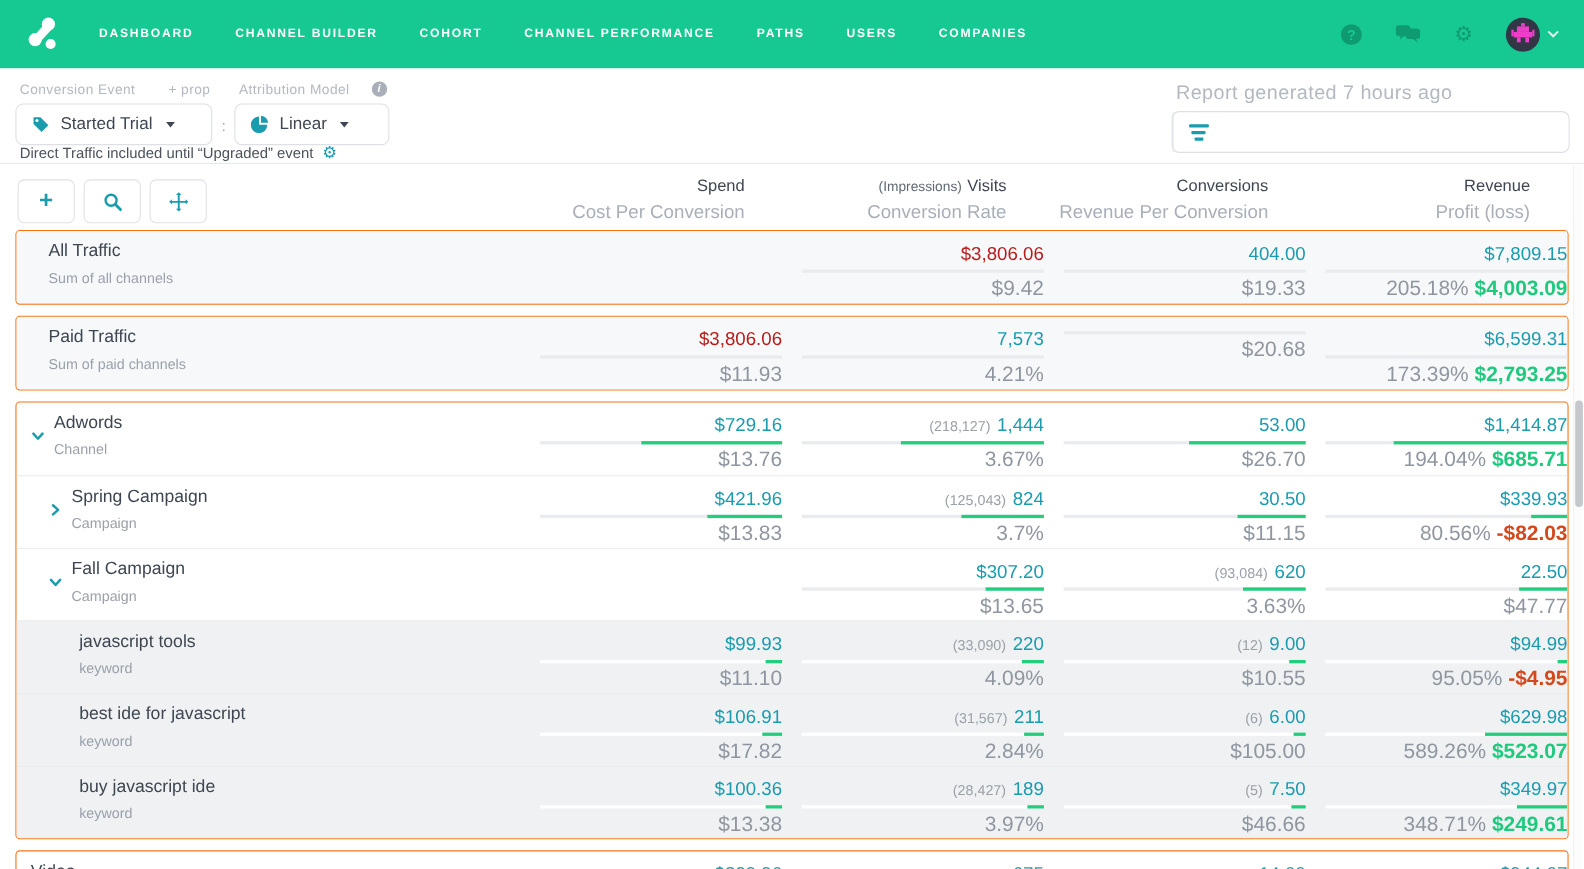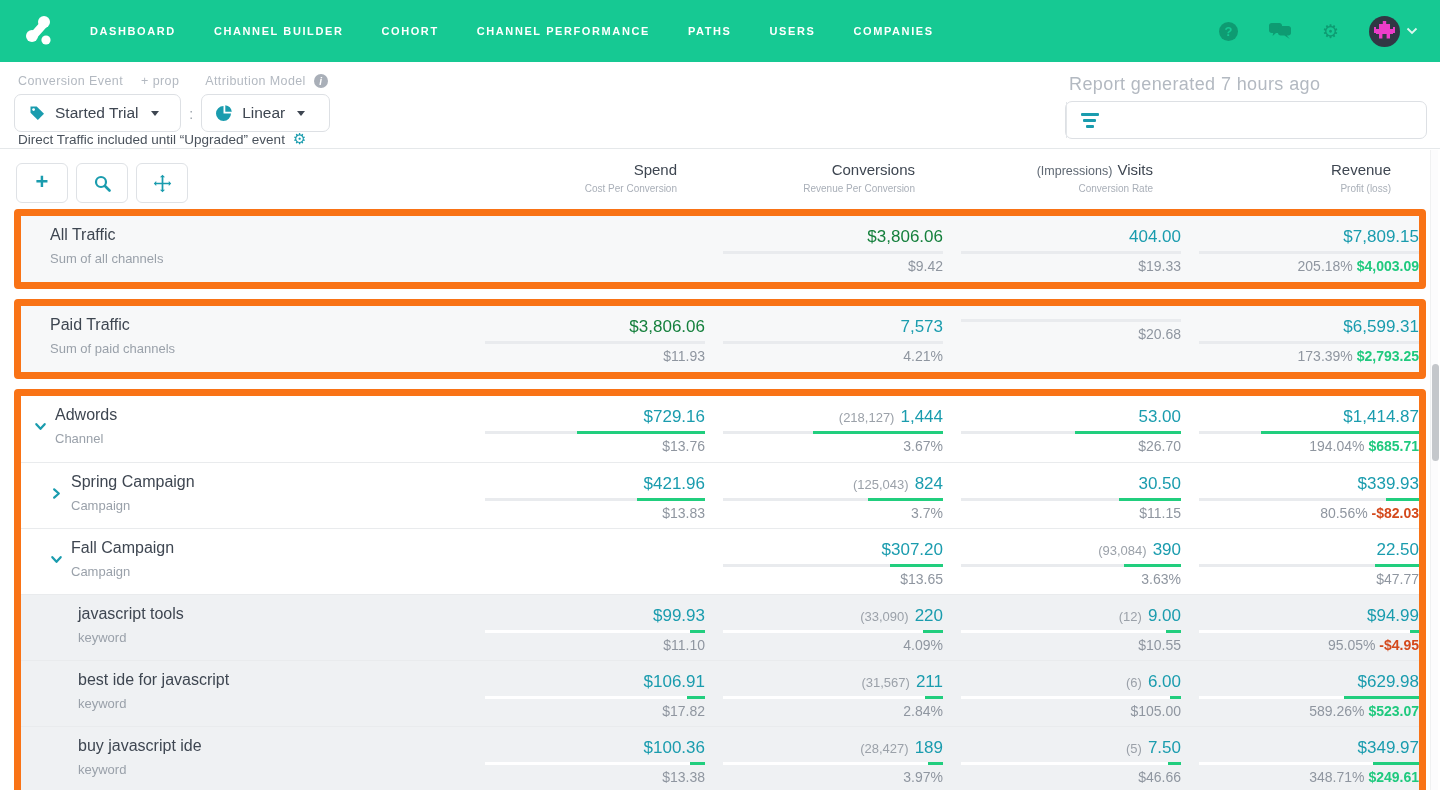--- a/index.html
+++ b/index.html
@@ -14,21 +14,21 @@
   .nav-right { margin-left:auto; display:flex; align-items:center; gap:30px; }
   .help-dot { width:19px; height:19px; border-radius:50%; background:#0E9B72; color:#16C993;
     font-size:13px; font-weight:bold; display:flex; align-items:center; justify-content:center; cursor:pointer; }
   .nav-gear { font-family:"DejaVu Sans",sans-serif; font-size:19px; color:#0E9B72; cursor:pointer; line-height:1; }
   .avatar-wrap { display:flex; align-items:center; gap:6px; cursor:pointer; }
 
   
   .filterbar { position:relative; height:87px; border-bottom:1px solid #E5E8EA; padding:10px 14px 0 14px; }
   .f-left { position:absolute; left:14px; top:10px; display:flex; align-items:flex-start; }
   .f-col { display:flex; flex-direction:column; }
-  .f-label { font-size:12.5px; color:#B3B9C1; letter-spacing:.4px; margin:2px 2px 6px 4px; display:flex; align-items:center; gap:8px; }
+  .f-label { font-size:12.5px; color:#B3B9C1; letter-spacing:.4px; margin:2px 2px 6px 4px; display:flex; align-items:center; gap:20px; }
   .f-label .plus-prop { margin-left:10px; cursor:pointer; }
   .dropdown { height:38px; border:1px solid #DDE0E4; border-radius:7px; background:#fff; display:flex;
     align-items:center; gap:10px; padding:0 14px; font-size:15.5px; color:#3E4651; cursor:pointer; }
   .caret { width:0; height:0; border-left:4.5px solid transparent; border-right:4.5px solid transparent;
     border-top:5px solid #3E4651; margin-left:2px; }
   .colon { margin:0 8px; align-self:center; padding-top:24px; color:#9AA1A9; font-size:14px; }
   .info-dot { width:14px; height:14px; border-radius:50%; background:#A9AFB8; color:#fff; font-size:10px;
     font-weight:bold; display:inline-flex; align-items:center; justify-content:center; font-style:italic; cursor:pointer; }
   .f-note { position:absolute; left:18px; bottom:0; font-size:13.5px; color:#4A525C; display:flex; align-items:center; gap:8px; }
   .f-note .gear-teal { font-family:"DejaVu Sans",sans-serif; color:#1A9CAE; font-size:15px; cursor:pointer; }
@@ -44,46 +44,46 @@
   
   .content { padding:0 14px; }
   .headband { display:flex; align-items:flex-start; padding:12px 35px 0 2px; height:60px; }
   .toolbar { flex:1; display:flex; gap:8px; padding-top:2px; }
   .tbtn { width:52px; height:40px; background:#fff; border:1px solid #DFE2E6; border-radius:6px;
     display:flex; align-items:center; justify-content:center; cursor:pointer; color:#1A9CAE; }
   .tbtn .plus { font-size:22px; font-weight:bold; line-height:1; margin-top:-2px; }
   .hcell { width:238px; text-align:right; }
   .hcell .hmain { font-size:15px; color:#3E4651; }
   .hcell .hpre { font-size:12.5px; color:#5F6873; margin-right:5px; }
-  .hcell .hsub { font-size:10px; color:#A9AFB8; margin-top:5px; }
-
-  .card { border:7px solid #f97316; border-radius:4px; margin-bottom:10px; overflow:hidden; background:#fff; }
+  .hcell .hsub { font-size:17px; color:#A9AFB8; margin-top:5px; }
+
+  .card { border:1px solid #f97316; border-radius:4px; margin-bottom:10px; overflow:hidden; background:#fff; }
   .row { display:flex; align-items:flex-start; height:66px; padding-top:10px; }
   .row + .row { border-top:1px solid #E9EBED; }
   .row.level-summary { background:#F7F8F9; }
   .row.level-keyword { background:#EFF1F3; }
   .row-label { flex:1; display:flex; align-items:center; }
   .level-summary  .row-label { padding-left:29px; }
   .level-channel  .row-label { padding-left:13px; }
   .level-campaign .row-label { padding-left:29px; }
   .level-keyword  .row-label { padding-left:57px; }
   .chev { width:13px; height:13px; margin-right:8px; display:inline-flex; cursor:pointer; flex:none; }
   .chev svg { stroke:#1A9CAE; }
   .chev.right svg { transform:rotate(-90deg); }
   .row-name { font-size:16px; color:#3E4651; }
   .row-sub { font-size:13px; color:#9AA1AA; margin-top:7px; }
   .cell { width:238px; text-align:right; }
   .val { font-size:17px; height:22px; line-height:22px; white-space:nowrap; }
   .val.teal { color:#1A9CAE; cursor:pointer; }
-  .val.dark { color:#15803d; }
+  .val.dark { color:#b91c1c; }
   .pre { font-size:13px; color:#9BA1A9; margin-right:6px; }
   .bar { height:3px; margin:3px 0 4px 18px; background:#E9EBEE; position:relative; }
   .level-keyword .bar { background:#FFFFFF; }
   .bar i { position:absolute; right:0; top:0; height:100%; background:#21CE7E; }
-  .sub { font-size:14px; color:#8F96A0; white-space:nowrap; }
+  .sub { font-size:19px; color:#8F96A0; white-space:nowrap; }
   .sub b.pos { color:#1FC97E; }
   .sub b.neg { color:#D4491C; }
 
   
   .scroll-track { position:absolute; top:150px; right:2px; bottom:0; width:8px; border-left:1px solid #F0F1F2; background:#FCFCFD; }
   .scroll-thumb { position:absolute; top:214px; left:1px; width:7px; height:97px; border-radius:4px; background:#C4C7CB; cursor:pointer; }
 </style>
 </head>
 <body>
 
@@ -194,28 +194,28 @@
         <svg width="19" height="19" viewBox="0 0 24 24">
           <path fill="#1A9CAE" d="M12 1l3.2 3.2h-2.1V11h6.8V8.9L23 12l-3.1 3.1V13h-6.8v6.8h2.1L12 23l-3.2-3.2h2.1V13H4.1v2.1L1 12l3.1-3.1V11h6.8V4.2H8.8z"></path>
         </svg>
       </div>
     </div>
     <div class="hcell">
       <div class="hmain"><span>Spend</span></div>
       <div class="hsub">Cost Per Conversion</div>
     </div>
     <div class="hcell">
+      <div class="hmain">
+        <span class="hpre">(Impressions)</span><span>Visits</span>
+      </div>
+      <div class="hsub">Conversion Rate</div>
+    </div>
+    <div class="hcell">
       <div class="hmain"><span>Conversions</span></div>
       <div class="hsub">Revenue Per Conversion</div>
-    </div>
-    <div class="hcell">
-      <div class="hmain">
-        <span class="hpre">(Impressions)</span><span>Visits</span>
-      </div>
-      <div class="hsub">Conversion Rate</div>
     </div>
     <div class="hcell">
       <div class="hmain"><span>Revenue</span></div>
       <div class="hsub">Profit (loss)</div>
     </div>
   </div>
   <div id="cards">
       <div class="card">
         <div class="row level-summary">
           <div class="row-label">
@@ -380,21 +380,21 @@
             </div>
           </div>
           <div class="cell">
             <div class="val teal"><span>$307.20</span></div>
             <div class="bar">
               <i style="width: 24%;"></i>
             </div>
             <div class="sub">$13.65</div>
           </div>
           <div class="cell">
-            <div class="val teal"><span class="pre">(93,084)</span><span>390</span></div>
+            <div class="val teal"><span class="pre">(93,084)</span><span>620</span></div>
             <div class="bar">
               <i style="width: 26%;"></i>
             </div>
             <div class="sub">3.63%</div>
           </div>
           <div class="cell">
             <div class="val teal"><span>22.50</span></div>
             <div class="bar">
               <i style="width: 20%;"></i>
             </div>

